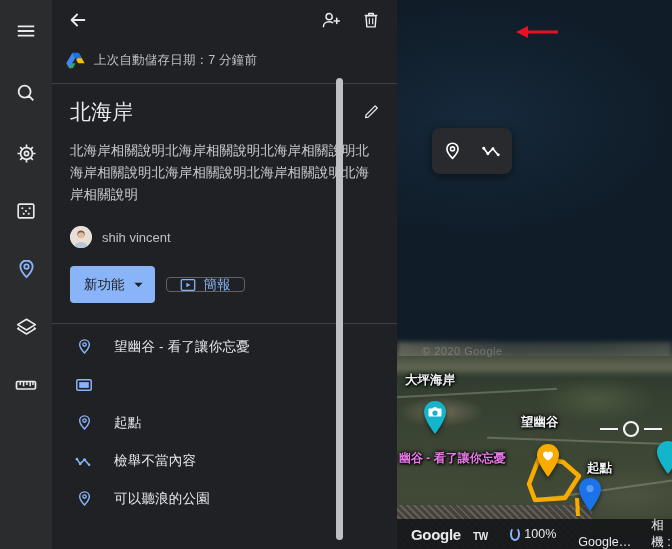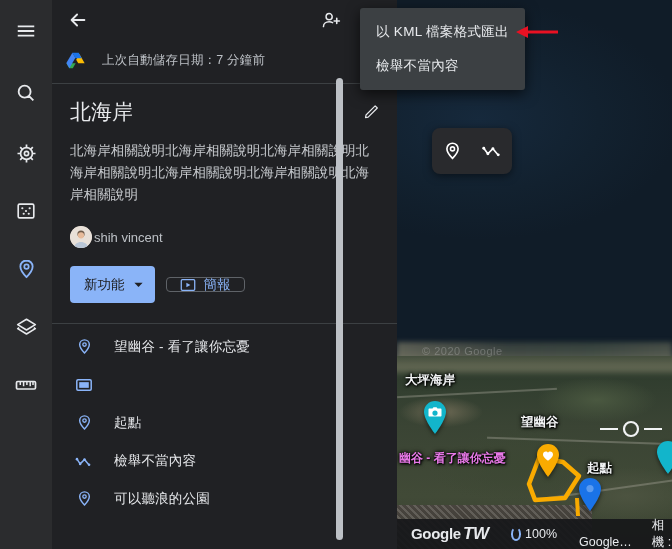--- a/index.html
+++ b/index.html
@@ -33,42 +33,42 @@
   }
   .hdr-icon { width: 40px; height: 40px; display: flex; align-items: center; justify-content: center; cursor: pointer; }
   .hdr-spacer { flex: 1; }
 
   #panel-body {
     position: absolute; top: 40px; left: 0; right: 0; bottom: 0;
     overflow: hidden;
   }
 
   #autosave {
-    display: flex; align-items: center; gap: 17px;
+    display: flex; align-items: center; gap: 9px;
     padding: 12px 0 14px 14px;
     border-bottom: 1px solid #3c4043;
   }
   #autosave .txt { color: #bdc1c6; font-size: 12.5px; letter-spacing: .2px; }
 
   #map-info { padding: 14px 18px 0 18px; position: relative; }
   #map-title {
     color: #e8eaed; font-size: 21px; font-weight: 400; line-height: 28px;
     padding-right: 34px;
   }
   #edit-title-icon {
     position: absolute; right: 12px; top: 14px;
     width: 26px; height: 26px; display: flex; align-items: center; justify-content: center;
     cursor: pointer;
   }
   #map-desc {
     color: #c8cbcf; font-size: 13.5px; line-height: 22px;
     margin-top: 14px; letter-spacing: .1px;
   }
   #owner-row {
-    display: flex; align-items: center; gap: 2px;
+    display: flex; align-items: center; gap: 10px;
     margin-top: 20px;
   }
   #owner-avatar {
     width: 22px; height: 22px; border-radius: 50%;
     background: #d9d0c7; overflow: hidden; position: relative; flex: none;
   }
   #owner-name { color: #bdc1c6; font-size: 13px; }
 
   #action-row {
     display: flex; align-items: center; gap: 11px;
@@ -172,21 +172,21 @@
   }
   .mt-btn { width: 28px; height: 28px; display: flex; align-items: center; justify-content: center; cursor: pointer; }
 
   #map-footer {
     position: absolute; left: 0; right: 0; bottom: 0; height: 30px;
     background: rgba(23,24,26,.93);
     display: flex; align-items: center; z-index: 14;
     color: #e8eaed; font-size: 12.5px;
   }
   #footer-google { font-size: 15px; font-weight: 700; letter-spacing: -.3px; padding-left: 14px; }
-  #footer-google span.tw { font-size: 17px; margin-left: 2px; font-style: italic; }
+  #footer-google span.tw { font-size: 10px; margin-left: 12px; }
   #footer-spinner {
     width: 14px; height: 14px; border-radius: 50%;
     border: 2.5px solid #8ab4f8; border-top-color: transparent;
     margin-left: 22px;
   }
   #footer-zoom { margin-left: 4px; font-size: 12.5px; }
   #footer-link { margin-left: 22px; font-size: 12.5px; color: #e8eaed; cursor: pointer; margin-top: 16px; }
   #footer-terms { margin-left: 20px; font-size: 12.5px; }
 
   
@@ -453,22 +453,18 @@
               </svg>
           </span>
           <span class="li-label">可以聽浪的公園</span>
         </div>
       </div>
     </div>
   </div>
 
   <div id="panel-scrollbar"></div>
 
-  <div id="dropdown">
-    <div class="dd-item">以 KML 檔案格式匯出</div>
-    <div class="dd-item">檢舉不當內容</div>
-  </div>
 
   <svg id="red-arrow" width="44" height="16" viewBox="0 0 44 16">
     <path fill="#e81123" d="M44 8 L44 8 L42 8 L42 6.6 L12 6.6 L12 2 L0 8 L12 14 L12 9.4 L42 9.4 L42 8 Z"></path>
   </svg>
 
 </div>
 
 </body></html>

